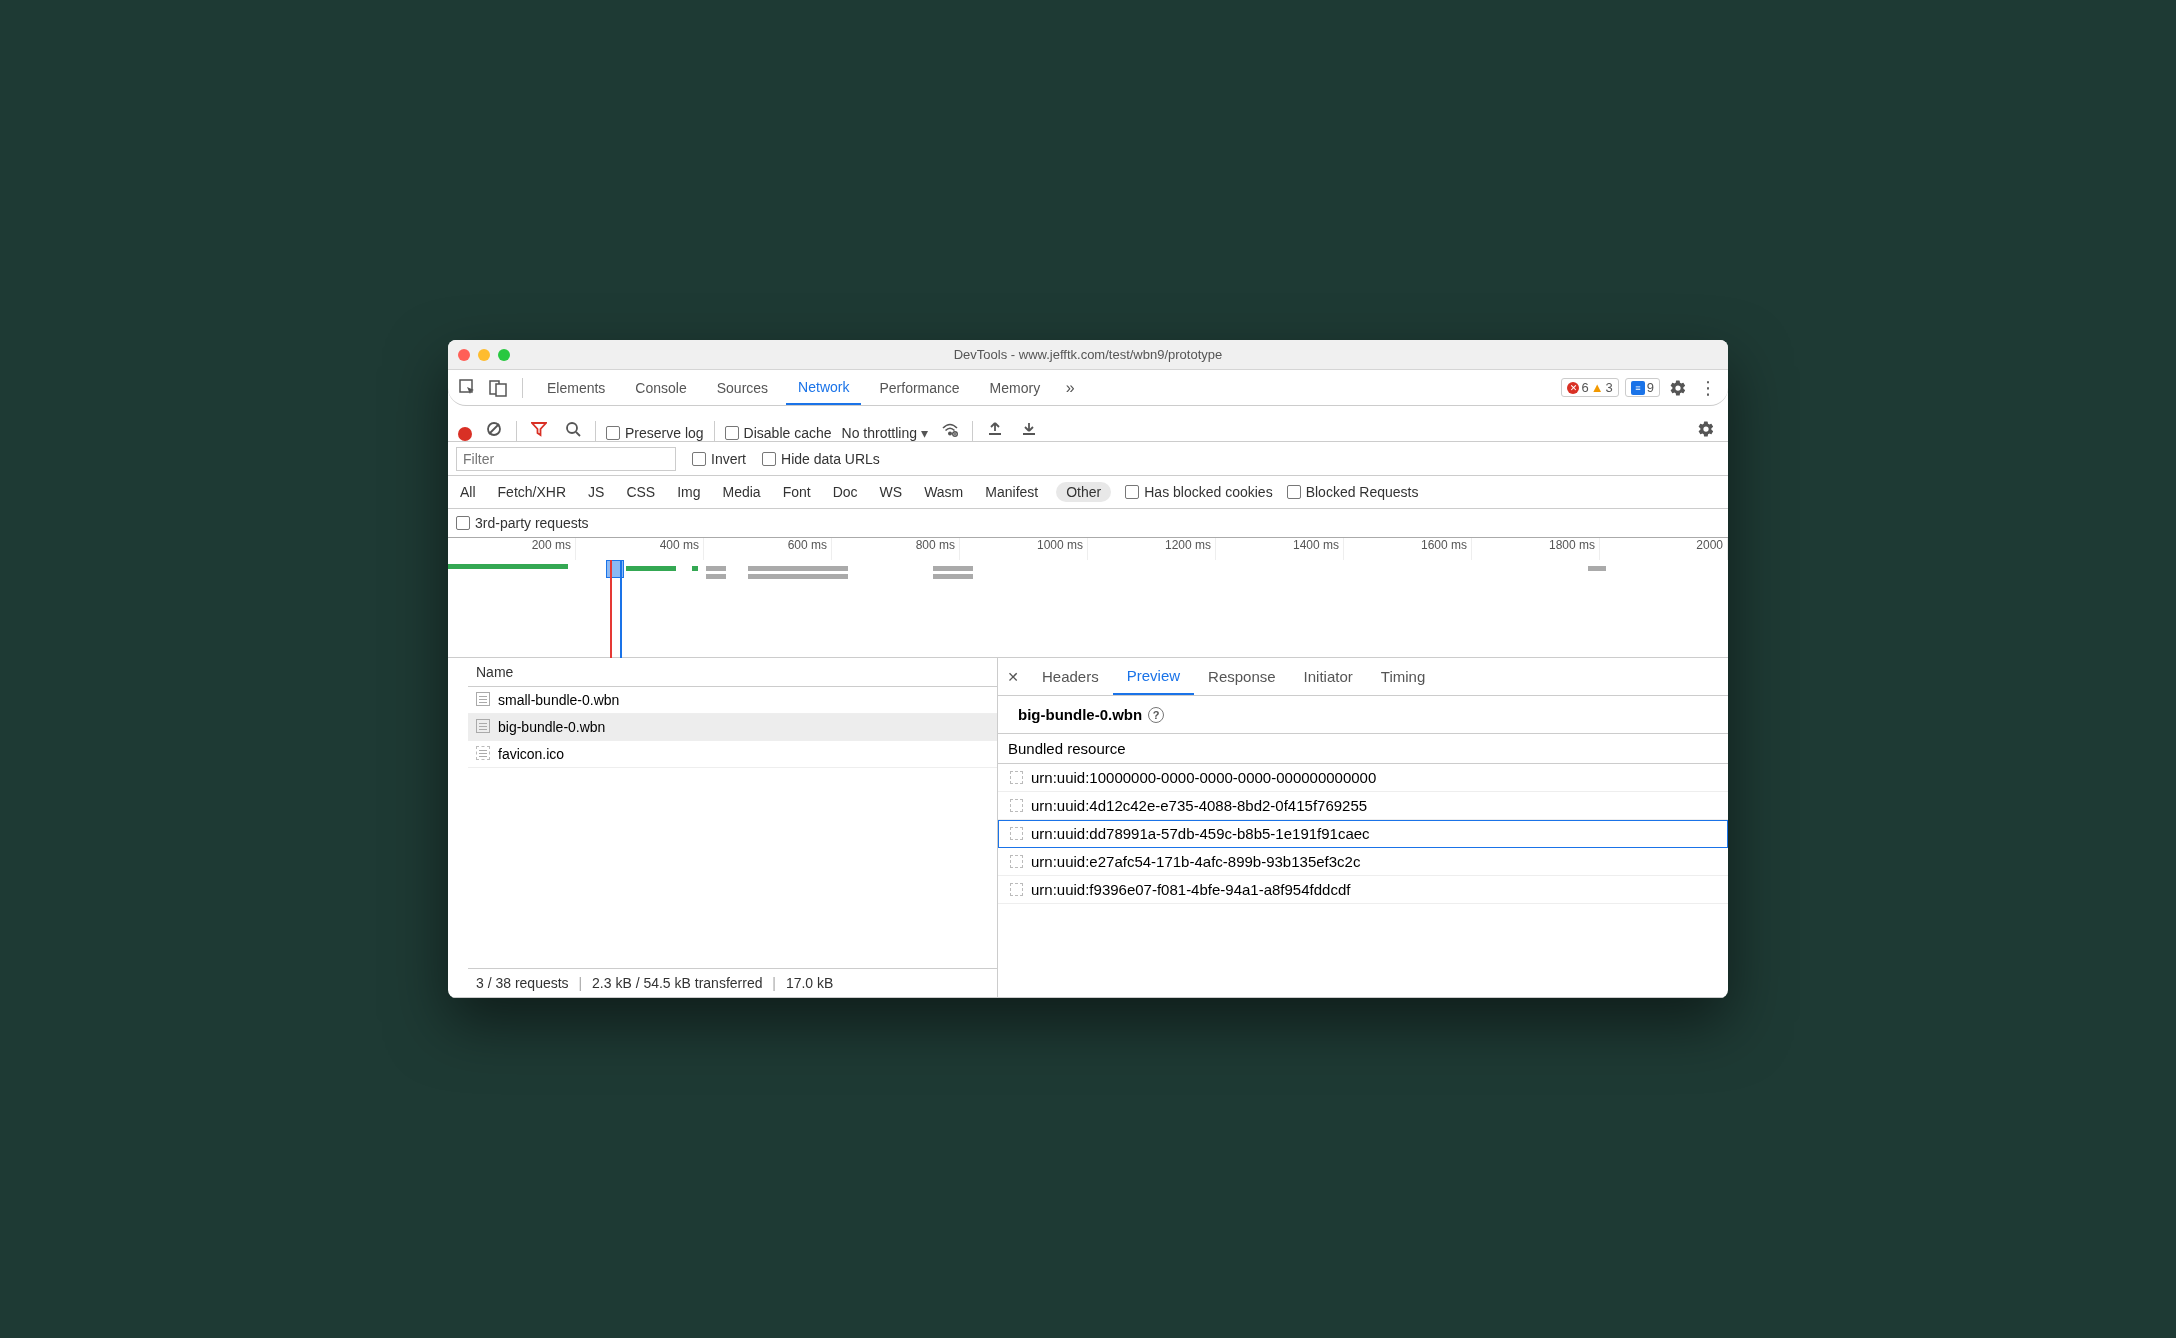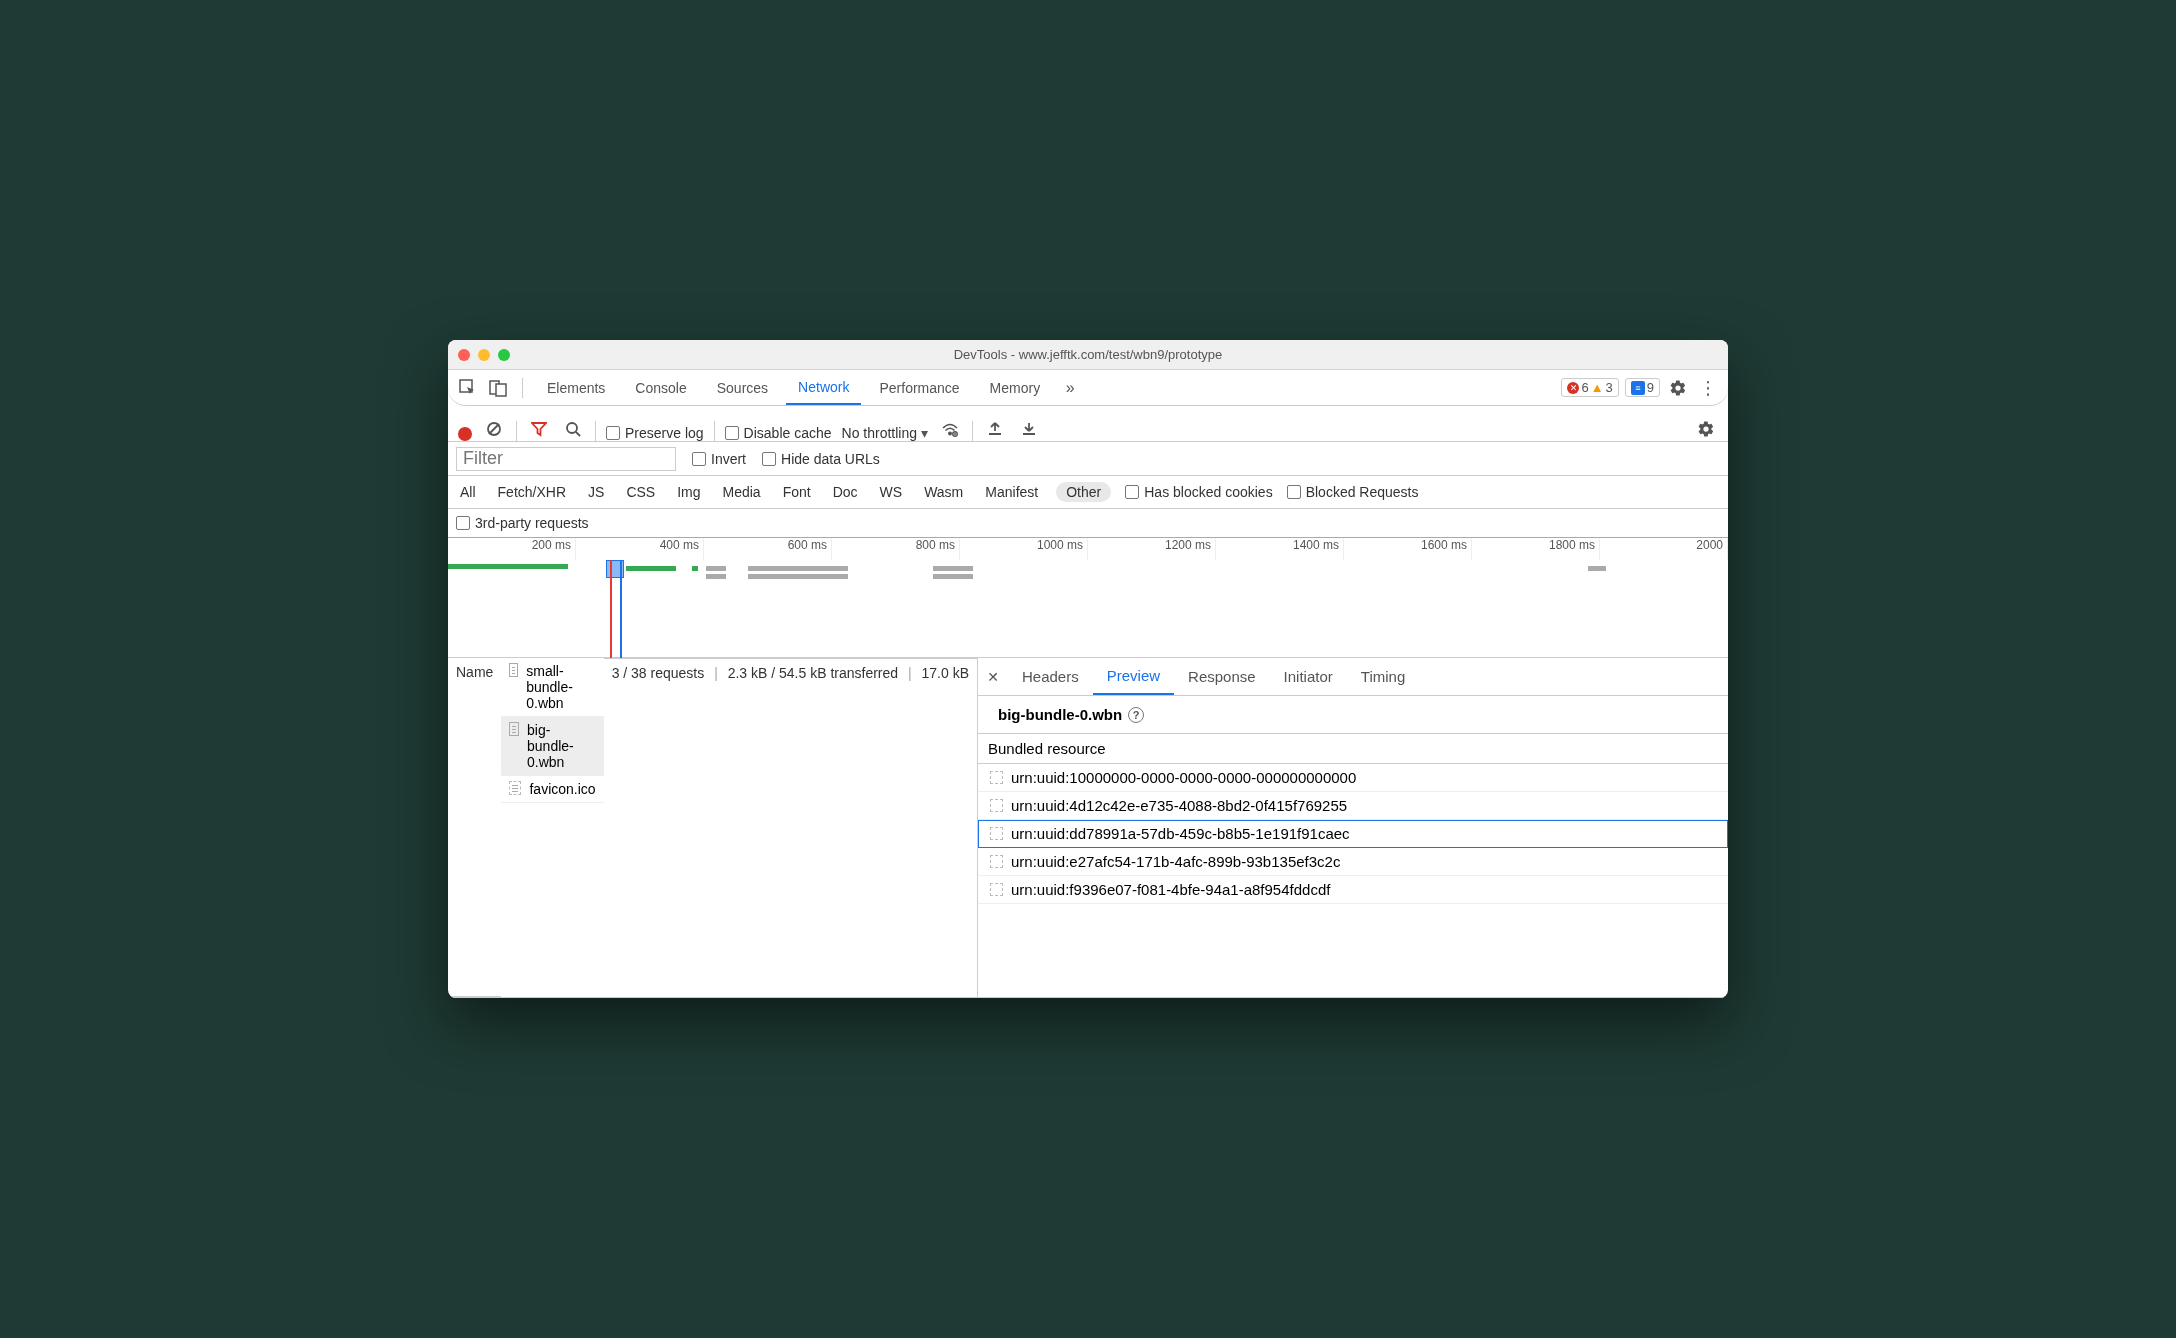--- a/index.html
+++ b/index.html
@@ -31,21 +31,21 @@
   .toolbar { display: flex; align-items: flex-end; height: 36px; border-bottom: 1px solid #ccc; padding: 0 10px; gap: 10px; font-size: 14px; color: #333; }
   .toolbar .rec { width: 14px; height: 14px; border-radius: 50%; background: #d93025; }
   .toolbar .sep { width: 1px; height: 20px; background: #ccc; }
   .toolbar .chk { display: flex; align-items: center; gap: 5px; }
   .toolbar .chk .box { width: 14px; height: 14px; border: 1.5px solid #777; border-radius: 2px; }
   .toolbar .funnel { color: #d93025; }
   .toolbar .spacer { flex:1; }
 
   
   .filterbar { display: flex; align-items: center; height: 34px; border-bottom: 1px solid #ccc; padding: 0 8px; gap: 16px; font-size: 14px; color: #333; }
-  .filterbar .filter-input { width: 220px; height: 24px; border: 1px solid #ccc; padding: 2px 6px; font-size: 18px; color: #777; background: #fff; }
+  .filterbar .filter-input { width: 220px; height: 24px; border: 1px solid #ccc; padding: 2px 6px; font-size: 14px; color: #777; background: #fff; }
   .filterbar .chk { display: flex; align-items: center; gap: 5px; }
   .filterbar .chk .box { width: 14px; height: 14px; border: 1.5px solid #777; border-radius: 2px; }
 
   
   .typebar { display: flex; align-items: center; flex-wrap: wrap; gap: 4px 14px; padding: 6px 8px; border-bottom: 1px solid #ccc; font-size: 14px; color: #333; }
   .typebar .chip { padding: 2px 4px; cursor: pointer; }
   .typebar .chip.sel { background: #e8e8e8; border-radius: 10px; padding: 2px 10px; }
   .typebar .chk { display: flex; align-items: center; gap: 5px; }
   .typebar .chk .box { width: 14px; height: 14px; border: 1.5px solid #777; border-radius: 2px; }
 
@@ -58,21 +58,21 @@
   .timeline .ticks span { flex:1; text-align: right; padding-right: 4px; border-right: 1px solid #eee; }
   .timeline .track { position: relative; height: 98px; }
   .timeline .bar { position: absolute; height: 5px; background: #34a853; top: 4px; }
   .timeline .gbar { position: absolute; height: 5px; background: #aaa; top: 4px; }
   .timeline .vred { position:absolute; top:0; bottom:0; width:2px; background:#e53935; }
   .timeline .vblue{ position:absolute; top:0; bottom:0; width:2px; background:#1a73e8; }
   .timeline .selbox{ position:absolute; top:0; height:18px; background:rgba(26,115,232,0.5); border:1px solid #1a73e8; }
 
   
   .mainsplit { display: flex; height: 340px; border-bottom: 1px solid #ccc; }
-  .leftpane { width: 530px; border-right: 1px solid #ccc; display: flex; flex-direction: row; }
+  .leftpane { width: 530px; border-right: 1px solid #ccc; display: flex; flex-direction: column; margin-left: 20px; }
   .leftpane .colhead { padding: 6px 8px; border-bottom: 1px solid #ccc; font-size: 14px; color: #333; }
   .reqtable { flex:1; overflow:auto; font-size: 14px; }
   .reqrow { display: flex; gap: 8px; padding: 5px 8px; border-bottom: 1px solid #eee; cursor:pointer; }
   .reqrow.sel { background: #ededed; }
   .reqrow .ficon { width: 14px; height: 14px; border: 1px solid #aaa; position: relative; }
   .reqrow .ficon::before { content:""; position:absolute; left:2px; top:3px; right:2px; height:1px; background:#aaa; box-shadow: 0 3px 0 #aaa, 0 6px 0 #aaa; }
   .reqrow.unknown .ficon { border-style: dashed; border-color:#bbb; }
   .leftpane .statusbar { border-top:1px solid #ccc; padding: 6px 8px; font-size: 14px; color: #333; white-space: nowrap; overflow:hidden; }
   .leftpane .statusbar .ssep { color:#aaa; padding:0 6px; }
 

